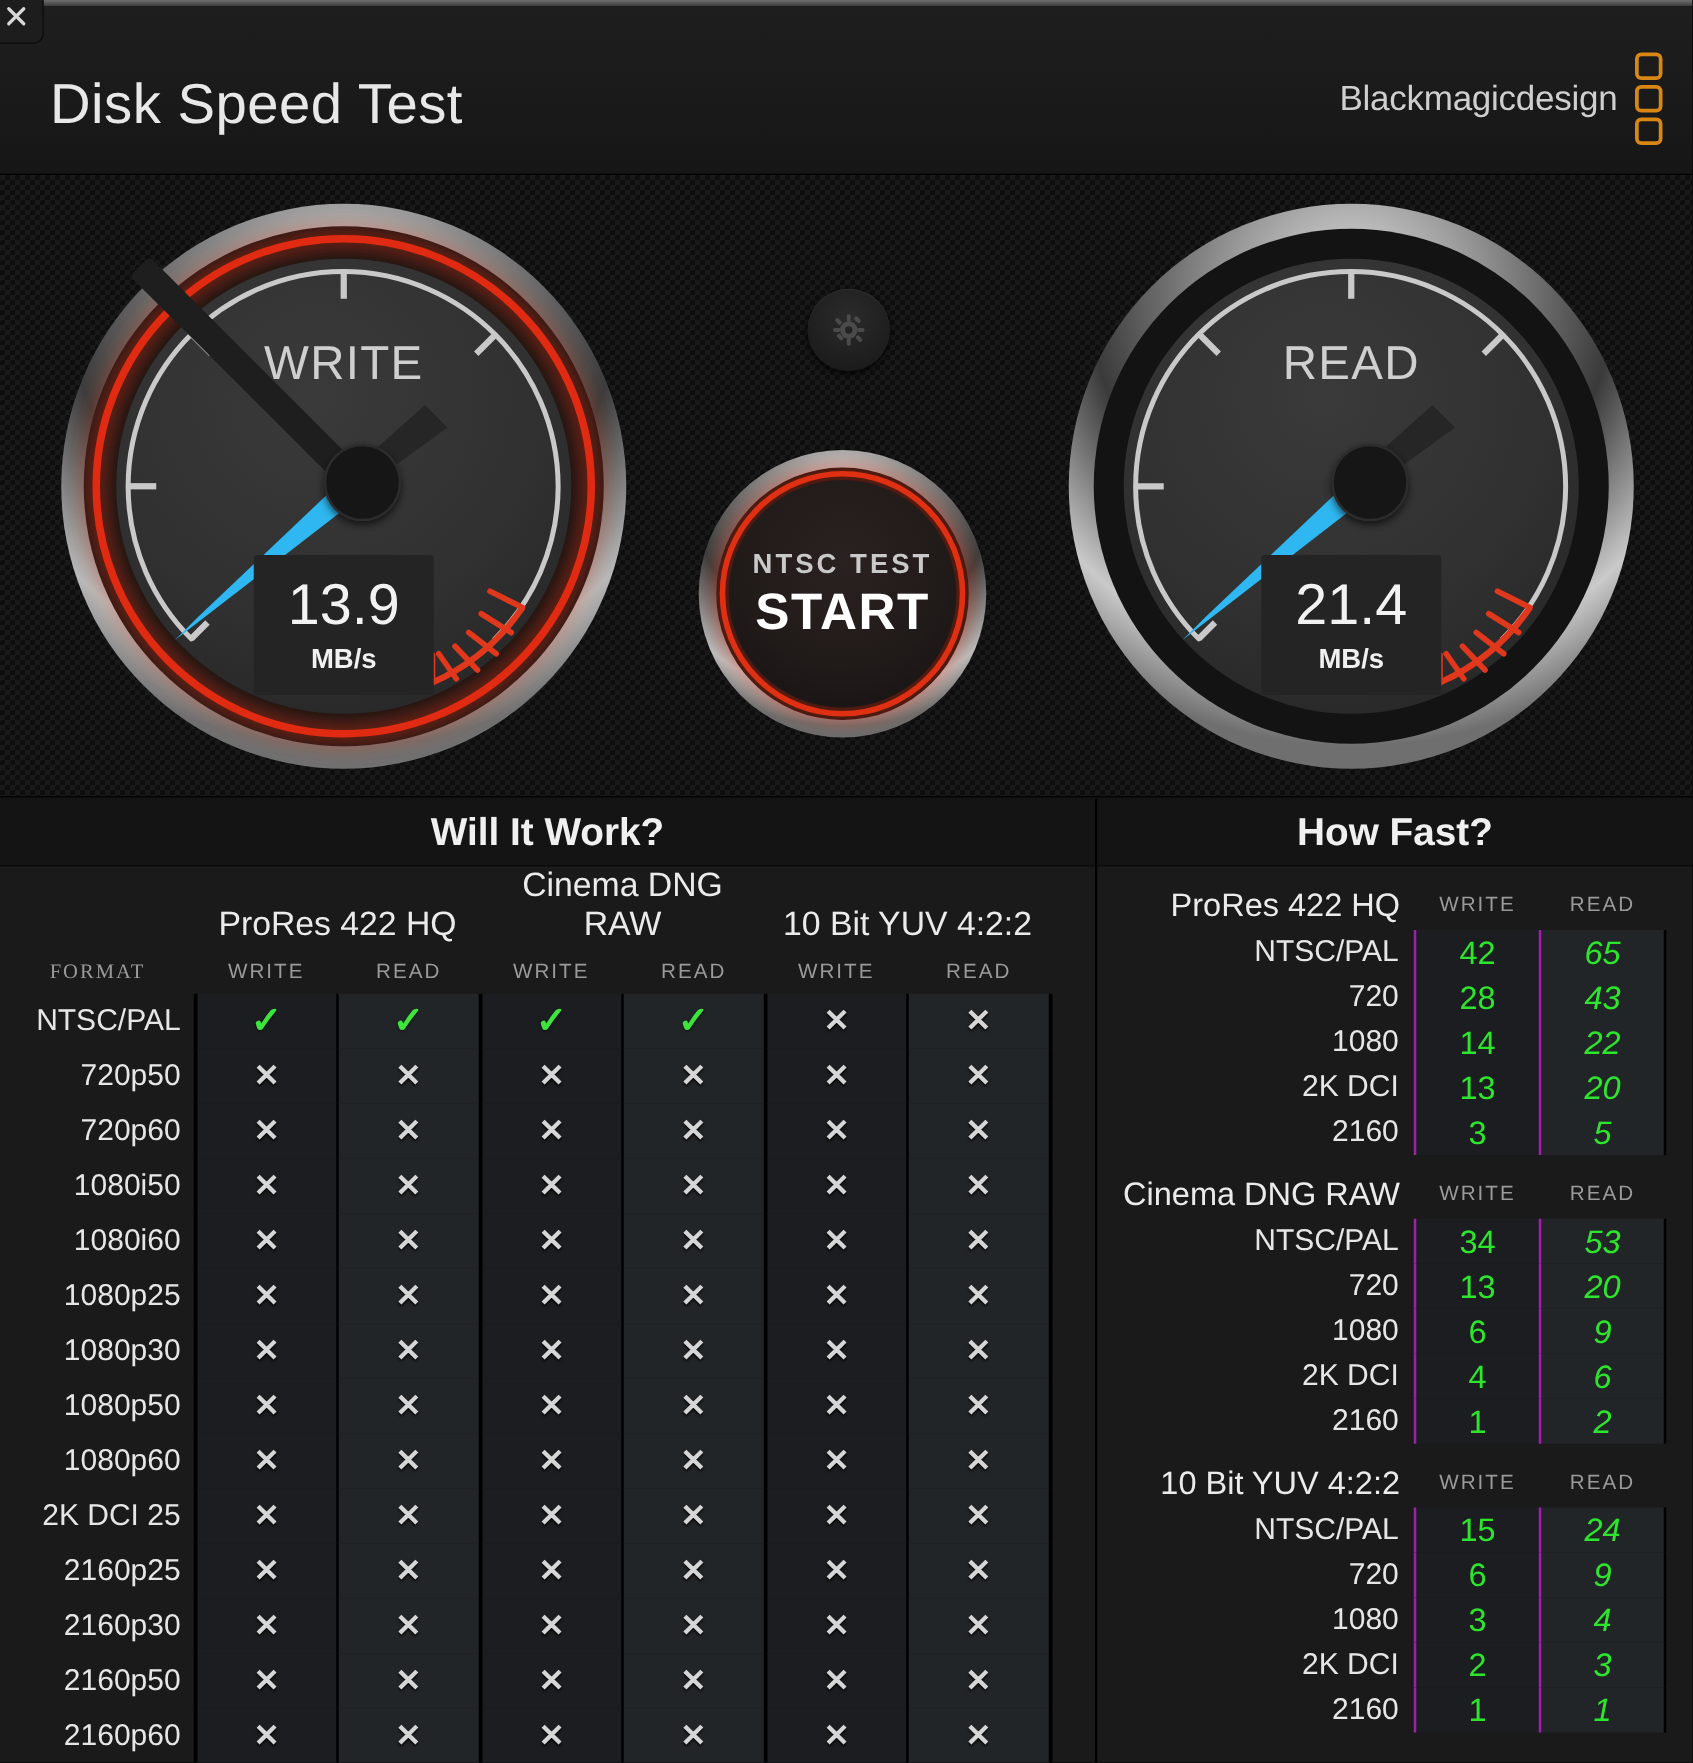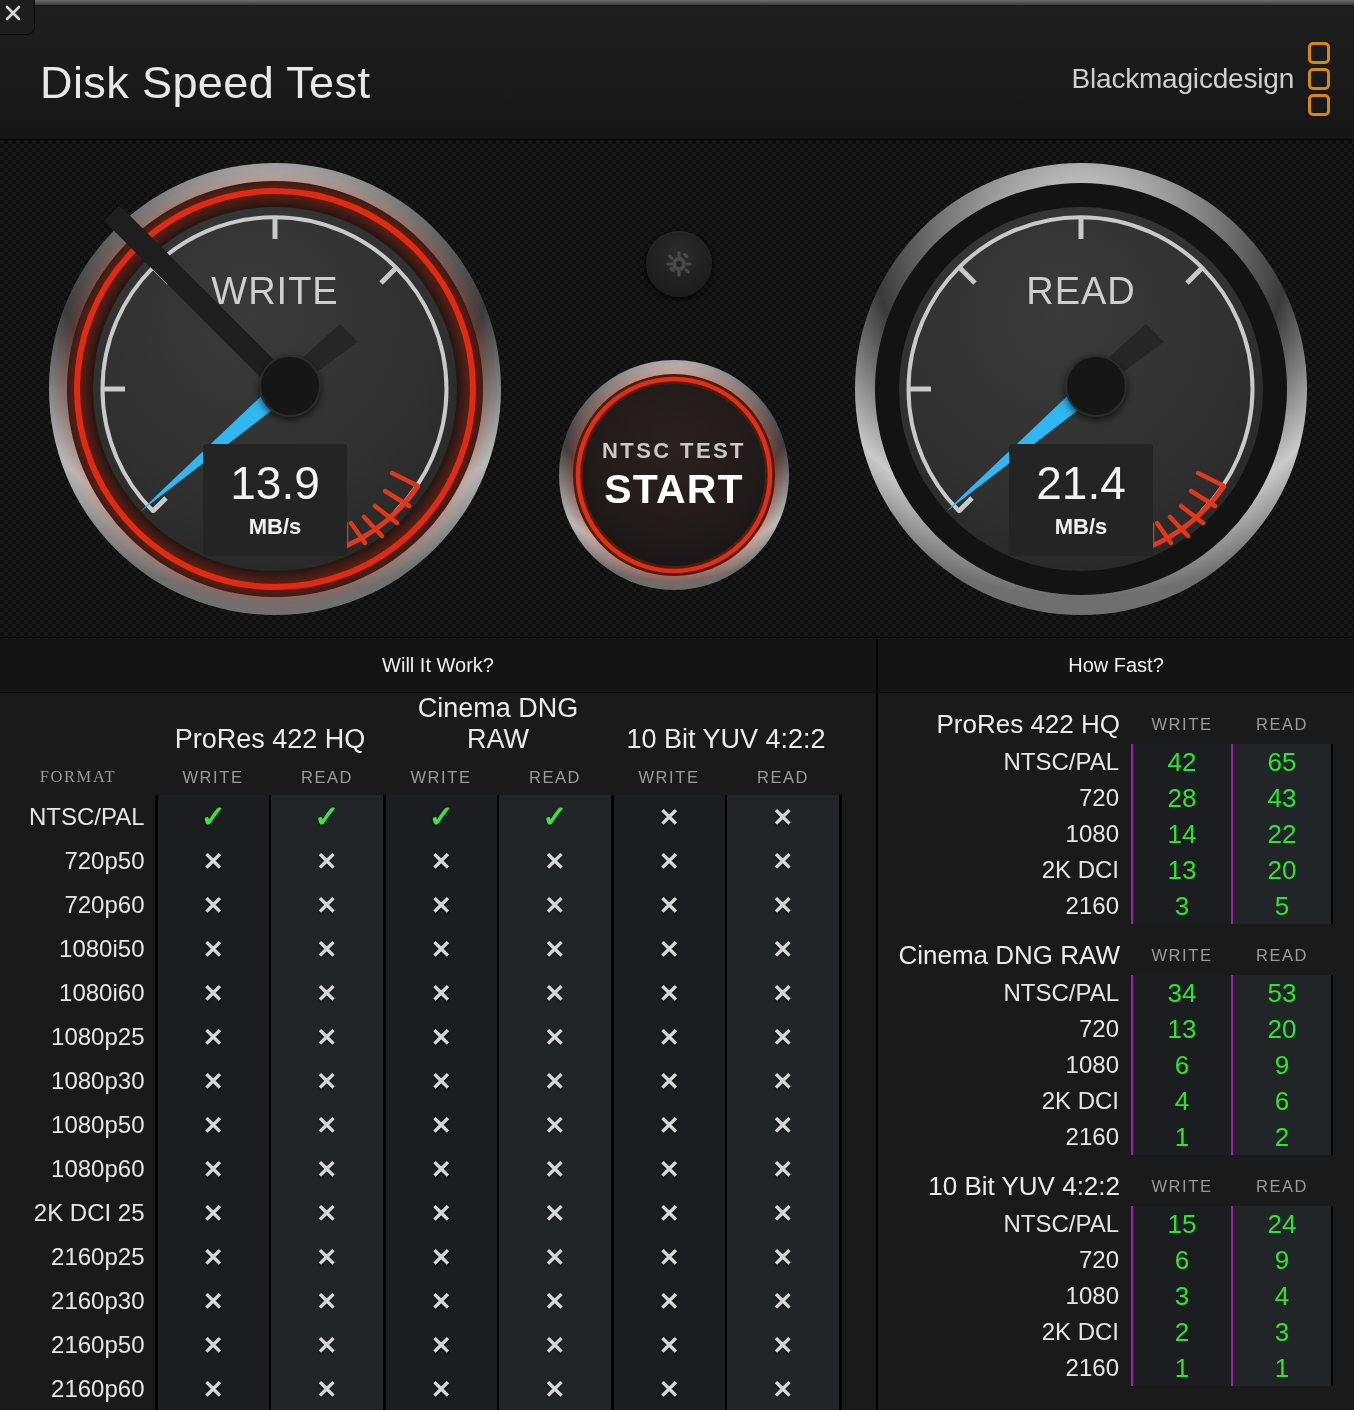--- a/index.html
+++ b/index.html
@@ -114,21 +114,21 @@
   
   .lower { position: absolute; top: 639px; left: 0; width: 1354px; height: 771px; display: flex; }
   .panel-left  { width: 878px; border-right: 2px solid #000; background: #1a1a1a; position: relative; }
   .panel-right { width: 476px; background: #1a1a1a; position: relative; }
 
   .panel-head {
     height: 54px; background: #141414;
     display: flex; align-items: center; justify-content: center;
     border-bottom: 1px solid #0b0b0b;
   }
-  .panel-head span { font-size: 20px; font-weight: 400; color: #f0f0f0; }
+  .panel-head span { font-size: 31px; font-weight: 700; color: #f0f0f0; }
 
   
   table { border-collapse: collapse; width: 100%; }
   .wiw { table-layout: fixed; }
   .wiw col.fmt { width: 156px; }
   .wiw col.cell { width: 114px; }
   .wiw col.tail { width: 38px; }
 
   .wiw th, .wiw td { padding: 0; text-align: center; }
 
@@ -177,21 +177,21 @@
   }
   .hf tbody tr.d { height: 36px; }
   .hf td.rname {
     text-align: right; padding-right: 12px;
     font-size: 24px; color: #e6e6e6;
   }
   .hf td.v {
     text-align: center; font-size: 26px; color: #2ee52e;
     background: #1b1d20; border-left: 2px solid #a21caf;
   }
-  .hf td.v.alt { background: #222528; }
+  .hf td.v.alt { background: #222528; font-style: italic; }
   .hf td.v.last { border-right: 2px solid #000; }
 </style>
 </head>
 <body>
 
 <div id="app">
 
   <div class="titlebar-strip"></div>
 
   <div class="close-btn">

